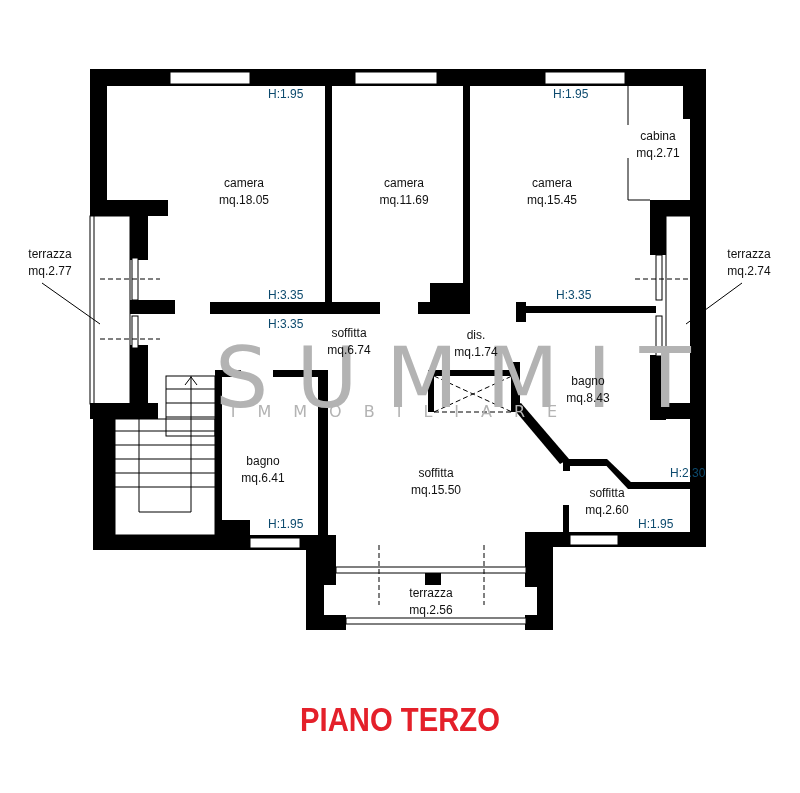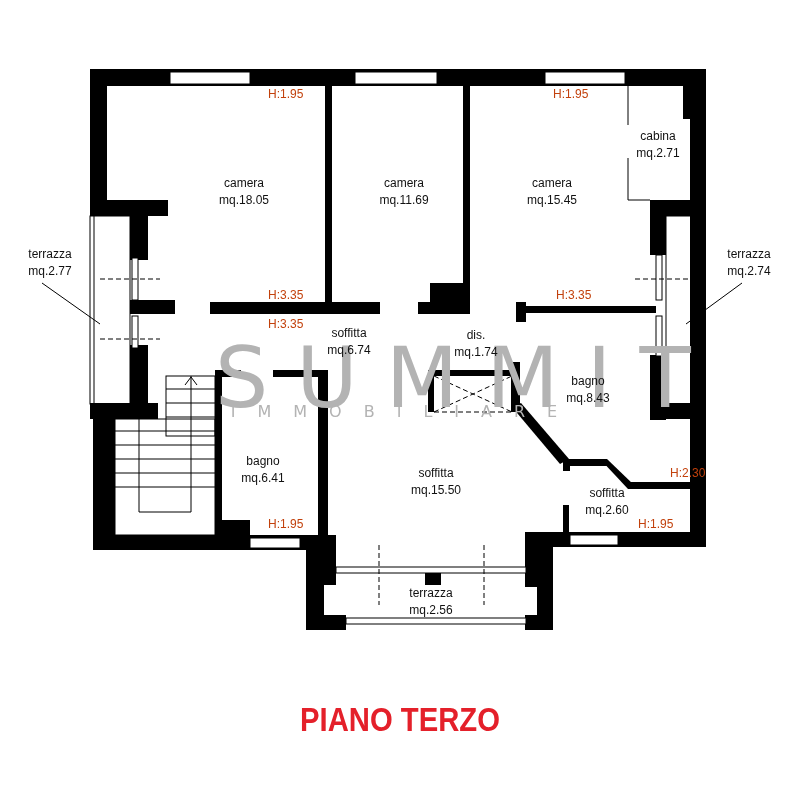--- a/index.html
+++ b/index.html
@@ -1,20 +1,20 @@
 <!DOCTYPE html>
 <html><head>
 <meta charset="utf-8">
 <style>
   html, body { margin: 0; padding: 0; background: #ffffff; }
   body { width: 800px; height: 793px; position: relative; overflow: hidden; font-family: "Liberation Sans", sans-serif; }
   #plan { position: absolute; left: 0; top: 0; width: 800px; height: 793px; }
   .lbl { position: absolute; font-size: 12px; color: #111; text-align: center; line-height: 17px; white-space: nowrap; transform: translateX(-50%); }
   .lbl span { display: block; }
-  .h { position: absolute; font-size: 12px; color: #c2410c; white-space: nowrap; }
+  .h { position: absolute; font-size: 12px; color: #0c4a6e; white-space: nowrap; }
   .wm { position: absolute; left: 215px; top: 338px; width: 380px; text-align: center; color: #b3b3b3; font-family: "DejaVu Sans", sans-serif; font-size: 84px; letter-spacing: 28px; line-height: 80px; font-weight: normal; }
   .wm-sub { position: absolute; left: 215px; top: 402px; width: 380px; text-align: center; color: #b3b3b3; font-family: "DejaVu Sans", sans-serif; font-size: 16px; letter-spacing: 22px; }
   .title { position: absolute; left: 0; width: 800px; top: 700px; text-align: center; color: #e4202a; font-family: "Liberation Sans", sans-serif; font-weight: bold; font-size: 34px; transform: scaleX(0.86); }
 </style>
 </head>
 <body>
 
 <svg id="plan" viewBox="0 0 800 793" xmlns="http://www.w3.org/2000/svg">
   <g fill="#000">
 

